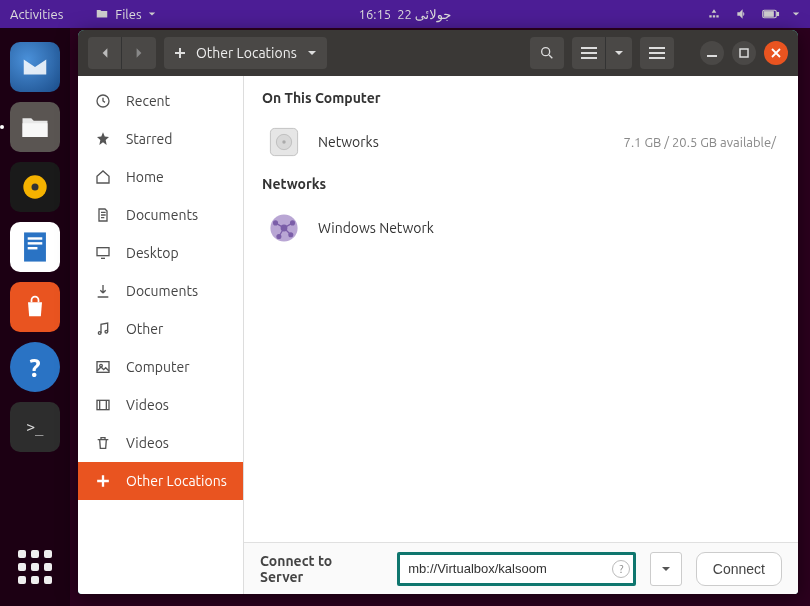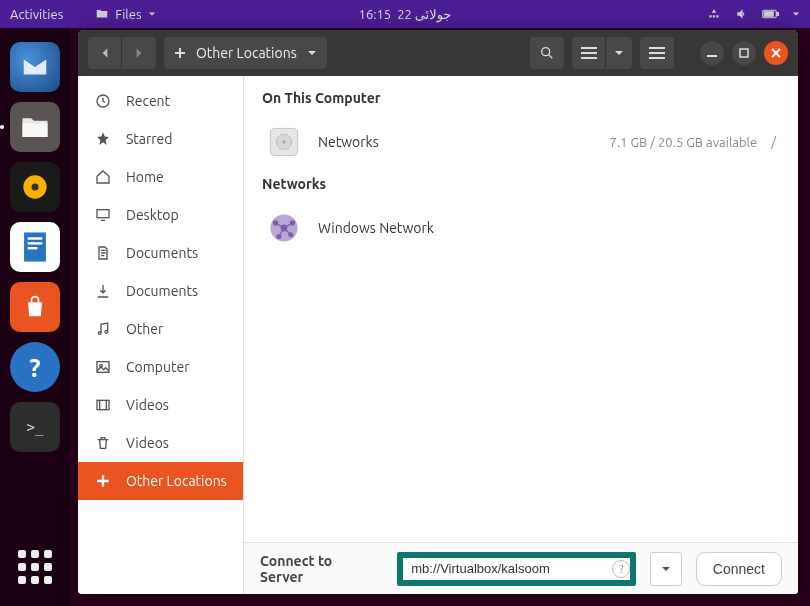--- a/index.html
+++ b/index.html
@@ -133,33 +133,33 @@
   .main-scroll{flex:1; overflow:auto; padding:14px 18px;}
   .section-header{
     font-weight:bold; color:#333; font-size:14px; margin-bottom:12px;
   }
   .entry-row{
     display:flex; align-items:center; gap:16px;
     padding:6px 4px 16px 4px;
   }
   .entry-icon{width:36px;height:36px;display:flex;align-items:center;justify-content:center;}
   .entry-label{flex:0 0 auto; color:#333;}
-  .entry-meta{margin-left:auto;color:#888;font-size:13px; display:flex; gap:14px;}
+  .entry-meta{margin-left:auto;color:#888;font-size:13px; display:flex; gap:0;}
   .server-bar{
     height:52px; border-top:1px solid #e0e0e0;
     display:flex; align-items:center; padding:0 16px; gap:14px;
     background:#fafafa;
   }
   .server-label{font-weight:bold; color:#444;}
   .server-input-wrap{
     flex:1 1 260px; max-width:260px;
     position:relative;
   }
   .server-input{
-    width:100%; height:34px; border:6px solid #0f766e;
+    width:100%; height:34px; border:3px solid #0f766e;
     background:#fff; padding:0 28px 0 8px; font-size:13px;
     color:#333; border-radius:2px; outline:none;
   }
   .server-q{
     position:absolute; right:6px; top:50%; transform:translateY(-50%);
     width:18px;height:18px;border:1px solid #bbb;border-radius:50%;
     font-size:11px;color:#888;display:flex;align-items:center;justify-content:center;
   }
   .drop-btn{
     width:34px;height:34px;border:1px solid #ccc;border-radius:3px;
@@ -353,34 +353,34 @@
         <span class="side-icon">
             <svg width="16" height="16" viewBox="0 0 24 24" fill="none" stroke="currentColor" stroke-width="2">
               <path d="M3 11l9-8 9 8v10H3z"></path>
             </svg>
           </span>
         <span>Home</span>
       </div>
       <div class="side-item">
         <span class="side-icon">
             <svg width="16" height="16" viewBox="0 0 24 24" fill="none" stroke="currentColor" stroke-width="2">
+              <path d="M6 3h9l3 3v15H6z"></path>
+              <path d="M9 8h7M9 12h7M9 16h5"></path>
+            </svg>
+          </span>
+        <span>Documents</span>
+      </div>
+      <div class="side-item">
+        <span class="side-icon">
+            <svg width="16" height="16" viewBox="0 0 24 24" fill="none" stroke="currentColor" stroke-width="2">
               <rect x="3" y="4" width="18" height="12"></rect>
               <path d="M9 20h6"></path>
             </svg>
           </span>
         <span>Desktop</span>
-      </div>
-      <div class="side-item">
-        <span class="side-icon">
-            <svg width="16" height="16" viewBox="0 0 24 24" fill="none" stroke="currentColor" stroke-width="2">
-              <path d="M6 3h9l3 3v15H6z"></path>
-              <path d="M9 8h7M9 12h7M9 16h5"></path>
-            </svg>
-          </span>
-        <span>Documents</span>
       </div>
       <div class="side-item">
         <span class="side-icon">
             <svg width="16" height="16" viewBox="0 0 24 24" fill="none" stroke="currentColor" stroke-width="2">
               <path d="M12 3v12m0 0l-4-4m4 4l4-4M4 21h16"></path>
             </svg>
           </span>
         <span>Documents</span>
       </div>
       <div class="side-item">

